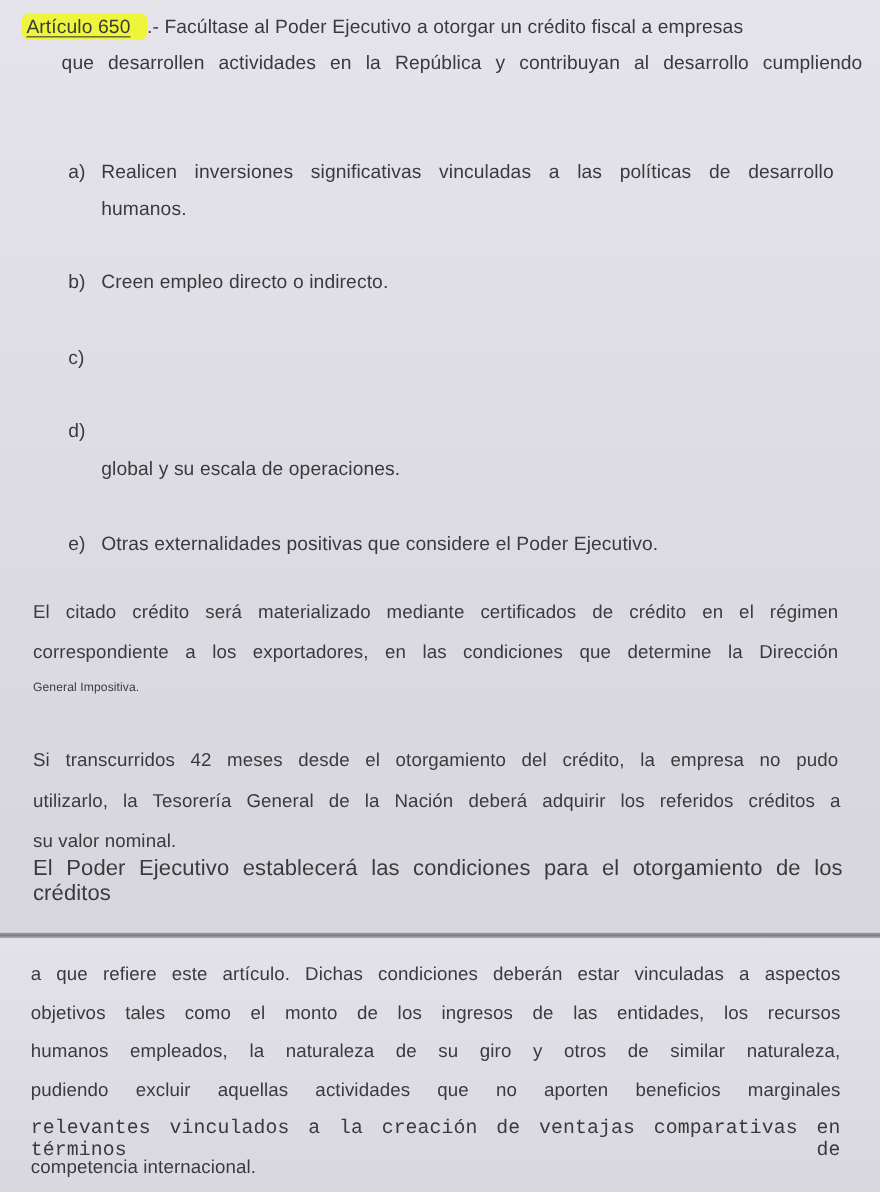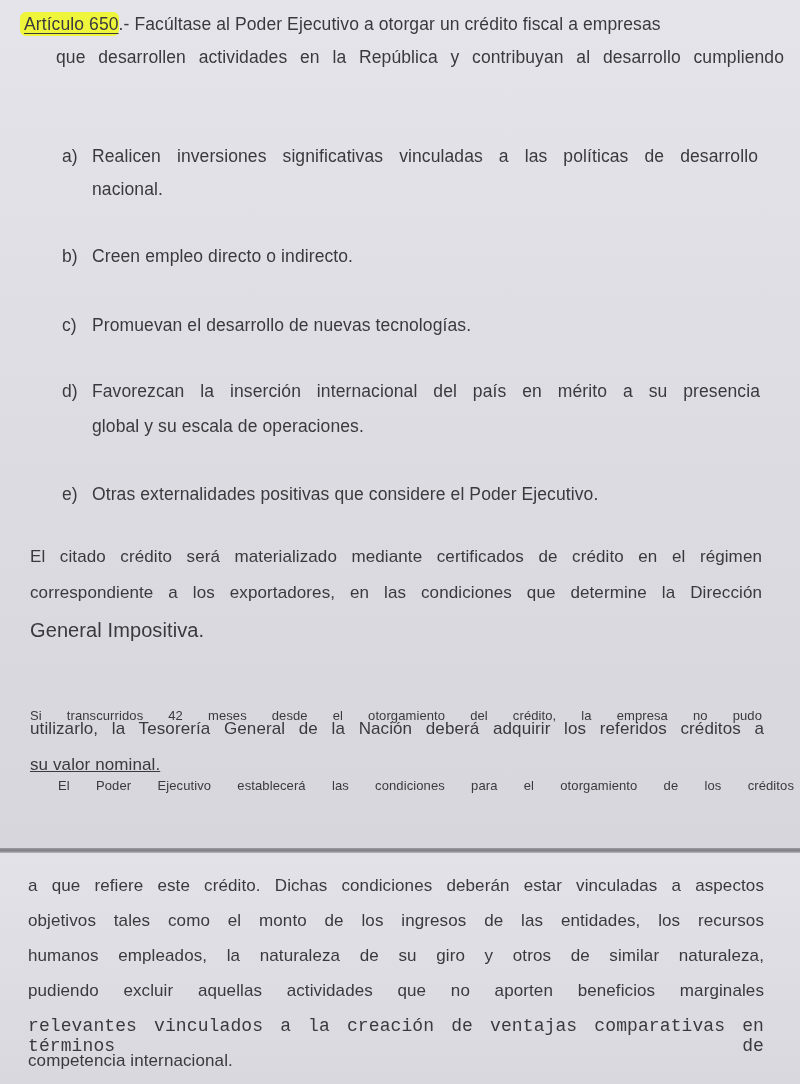--- a/index.html
+++ b/index.html
@@ -14,62 +14,60 @@
       position:absolute; left:0; top:853px; width:800px; height:231px;
       background: linear-gradient(180deg,#e2e2e8 0%, #d8d8de 100%);
     }
     .fold {
       position:absolute; left:0; top:848px; width:800px; height:5px;
       background: linear-gradient(180deg, #9a9aa0 0%, #7e7e84 50%, #b8b8be 100%);
     }
     .line { position:absolute; font-size:17.5px; white-space:nowrap; letter-spacing:0.1px; }
     .just { text-align:justify; text-align-last:justify; white-space:normal; }
     .hl {
-      background:#eef53a; padding:2px 0 2px 4px; margin-left:-6px;
+      background:#eef53a; padding:2px 15px 2px 4px; margin-left:-6px;
       border-radius:6px;
     }
     .ul { text-decoration:underline; text-underline-offset:3px; }
   </style>
 </head>
 <body>
 
 <div class="page-top">
   <div class="line" style="left:26px; top:14px;"><span class="hl ul">Artículo 650</span><span>.- Facúltase al Poder Ejecutivo a otorgar un crédito fiscal a empresas</span></div>
   <div class="line just" style="left:24px; top:47px; width:728px;margin-left:32px;">que desarrollen actividades en la República y contribuyan al desarrollo cumpliendo</div>
 
   <div class="line" style="left:62px; top:146px;">a)</div>
   <div class="line just" style="left:92px; top:146px; width:666px;">Realicen inversiones significativas vinculadas a las políticas de desarrollo</div>
-  <div class="line" style="left:92px; top:179px;">nacional.</div>
+  <div class="line" style="left:92px; top:179px;">humanos.</div>
 
   <div class="line" style="left:62px; top:246px;">b)</div>
   <div class="line" style="left:92px; top:246px;">Creen empleo directo o indirecto.</div>
 
   <div class="line" style="left:62px; top:315px;">c)</div>
-  <div class="line" style="left:92px; top:315px;">Promuevan el desarrollo de nuevas tecnologías.</div>
 
   <div class="line" style="left:62px; top:381px;">d)</div>
-  <div class="line just" style="left:92px; top:381px; width:668px;">Favorezcan la inserción internacional del país en mérito a su presencia</div>
   <div class="line" style="left:92px; top:416px;">global y su escala de operaciones.</div>
 
   <div class="line" style="left:62px; top:484px;">e)</div>
   <div class="line" style="left:92px; top:484px;">Otras externalidades positivas que considere el Poder Ejecutivo.</div>
 
   <div class="line just" style="left:30px; top:547px; width:732px; font-size:17px;">El citado crédito será materializado mediante certificados de crédito en el régimen</div>
   <div class="line just" style="left:30px; top:583px; width:732px; font-size:17px;">correspondiente a los exportadores, en las condiciones que determine la Dirección</div>
-  <div class="line" style="left:30px; top:619px; font-size:20px;">General Impositiva.</div>
+  <div class="line" style="left:30px; top:619px; font-size:11px;">General Impositiva.</div>
 
-  <div class="line just" style="left:30px; top:708px; width:732px; font-size:13px;">Si transcurridos 42 meses desde el otorgamiento del crédito, la empresa no pudo</div>
+  <div class="line just" style="left:30px; top:681px; width:732px; font-size:17px;">Si transcurridos 42 meses desde el otorgamiento del crédito, la empresa no pudo</div>
   <div class="line just" style="left:30px; top:719px; width:734px; font-size:17px;">utilizarlo, la Tesorería General de la Nación deberá adquirir los referidos créditos a</div>
-  <div class="line" style="left:30px; top:755px; font-size:17px;text-decoration:underline;">su valor nominal.</div>
+  <div class="line" style="left:30px; top:755px; font-size:17px;">su valor nominal.</div>
 
-  <div class="line just" style="left:30px; top:778px; width:736px; font-size:13px;margin-left:28px;">El Poder Ejecutivo establecerá las condiciones para el otorgamiento de los créditos</div>
+  <div class="line just" style="left:30px; top:778px; width:736px; font-size:20px;">El Poder Ejecutivo establecerá las condiciones para el otorgamiento de los créditos</div>
 </div>
 
 <div class="fold"></div>
 
 <div class="page-bottom">
-  <div class="line just" style="left:28px; top:23px; width:736px; font-size:17px;">a que refiere este crédito. Dichas condiciones deberán estar vinculadas a aspectos</div>
+  <div class="line just" style="left:28px; top:23px; width:736px; font-size:17px;">a que refiere este artículo. Dichas condiciones deberán estar vinculadas a aspectos</div>
   <div class="line just" style="left:28px; top:58px; width:736px; font-size:17px;">objetivos tales como el monto de los ingresos de las entidades, los recursos</div>
   <div class="line just" style="left:28px; top:128px; width:736px; font-size:17px;">pudiendo excluir aquellas actividades que no aporten beneficios marginales</div>
   <div class="line just" style="left:28px; top:93px; width:736px; font-size:17px;">humanos empleados, la naturaleza de su giro y otros de similar naturaleza,</div>
   <div class="line just" style="left:28px; top:163px; width:736px; font-size:18px;font-family:Liberation Mono, monospace;">relevantes vinculados a la creación de ventajas comparativas en términos de</div>
   <div class="line" style="left:28px; top:198px; font-size:17px;">competencia internacional.</div>
 </div>
 
 </body></html>

